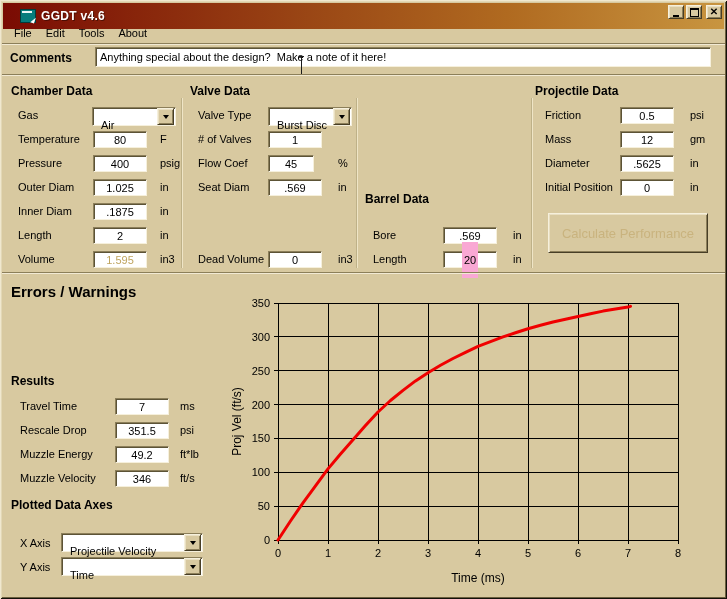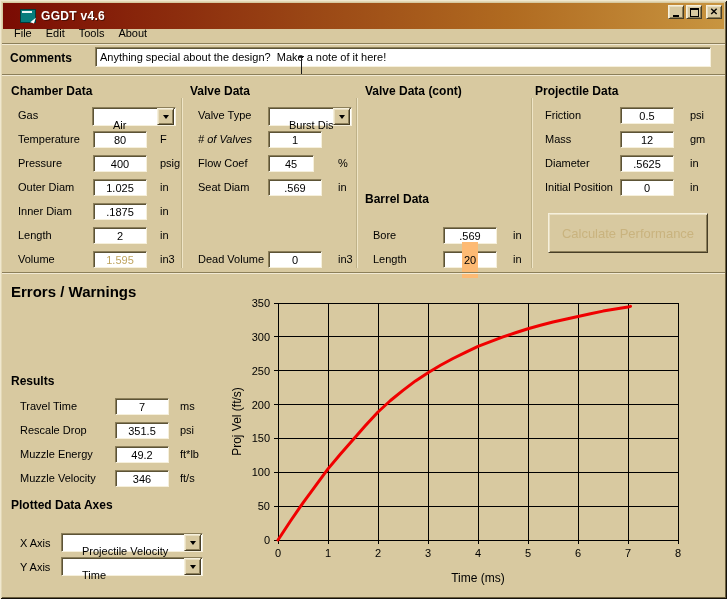--- a/index.html
+++ b/index.html
@@ -56,23 +56,23 @@
   .ibeam::before{top:0;} .ibeam::after{bottom:0;}
   
   .form-section{position:absolute;}
   .section-title{position:absolute;font-weight:bold;font-size:12px;white-space:nowrap;}
   .row-label,.row-unit{position:absolute;white-space:nowrap;font-size:11px;}
   .field{
     position:absolute;height:17px;display:flex;align-items:center;justify-content:center;
     font-size:11px;box-sizing:border-box;
   }
   .field.readonly span{color:#bfa45e;}
-  .sel-text{background:#fdba74;padding:12px 2px;}
+  .sel-text{background:#f9a8d4;padding:12px 2px;}
   .combo{position:absolute;height:19px;display:flex;align-items:center;box-sizing:border-box;}
-  .combo-value{flex:1;padding-left:20px;font-size:11px;white-space:nowrap;overflow:hidden;margin-top:16px;}
+  .combo-value{flex:1;padding-left:8px;font-size:11px;white-space:nowrap;overflow:hidden;margin-top:16px;}
   .combo-btn{
     width:15px;height:15px;margin-right:1px;background:#d8c9a0;flex:0 0 auto;
     border:1px solid;border-color:#f6f0dc #473e26 #473e26 #f6f0dc;
     box-shadow: inset 1px 1px 0 #e9dfc2, inset -1px -1px 0 #8c7f5a;
     display:flex;align-items:center;justify-content:center;
   }
   .arrow-down{width:0;height:0;border-left:3px solid transparent;border-right:3px solid transparent;border-top:4px solid #000;}
   
   .btn3d{
     background:#d8c9a0;border:1px solid;border-color:#f6f0dc #473e26 #473e26 #f6f0dc;
@@ -182,44 +182,41 @@
 
   <div class="form-section" style="left:188px;top:82px;width:170px;height:190px">
       <div class="section-title" style="left: 2px; top: 2px;">Valve Data</div>
       <div class="row-label" style="left: 10px; top: 27px;">Valve Type</div>
       <div class="combo sunken" style="position: absolute; left: 80px; top: 25px; width: 84px;">
         <span class="combo-value">Burst Disc</span>
         <span class="combo-btn">
           <span class="arrow-down"></span>
         </span>
       </div>
-      <div class="row-label" style="left: 10px; top: 51px; font-style: italic;"># of Valves</div>
+      <div class="row-label" style="left: 10px; top: 51px;"># of Valves</div>
       <div class="field sunken" style="left: 80px; top: 49px; width: 54px;">
         <span>1</span>
       </div>
       <div class="row-label" style="left: 10px; top: 75px;">Flow Coef</div>
       <div class="field sunken" style="left: 80px; top: 73px; width: 46px;">
         <span>45</span>
       </div>
       <div class="row-unit" style="left: 150px; top: 75px;">%</div>
       <div class="row-label" style="left: 10px; top: 99px;">Seat Diam</div>
       <div class="field sunken" style="left: 80px; top: 97px; width: 54px;">
         <span>.569</span>
       </div>
       <div class="row-unit" style="left: 150px; top: 99px;">in</div>
       <div class="row-label" style="left: 10px; top: 171px;">Dead Volume</div>
       <div class="field sunken" style="left: 80px; top: 169px; width: 54px;">
         <span>0</span>
       </div>
       <div class="row-unit" style="left: 150px; top: 171px;">in3</div>
     </div>
 
-  <div class="form-section" style="left:365px;top:82px;width:160px;height:30px">
-      <div class="section-title" style="left: 0px; top: 2px;">Valve Data (cont)</div>
-    </div>
 
   <div class="form-section" style="left:365px;top:82px;width:160px;height:190px">
       <div class="section-title" style="left: 0px; top: 110px;">Barrel Data</div>
       <div class="row-label" style="left: 8px; top: 147px;">Bore</div>
       <div class="field sunken" style="left: 78px; top: 145px; width: 54px;">
         <span>.569</span>
       </div>
       <div class="row-unit" style="left: 148px; top: 147px;">in</div>
       <div class="row-label" style="left: 8px; top: 171px;">Length</div>
       <div class="field sunken" style="left: 78px; top: 169px; width: 54px;">

